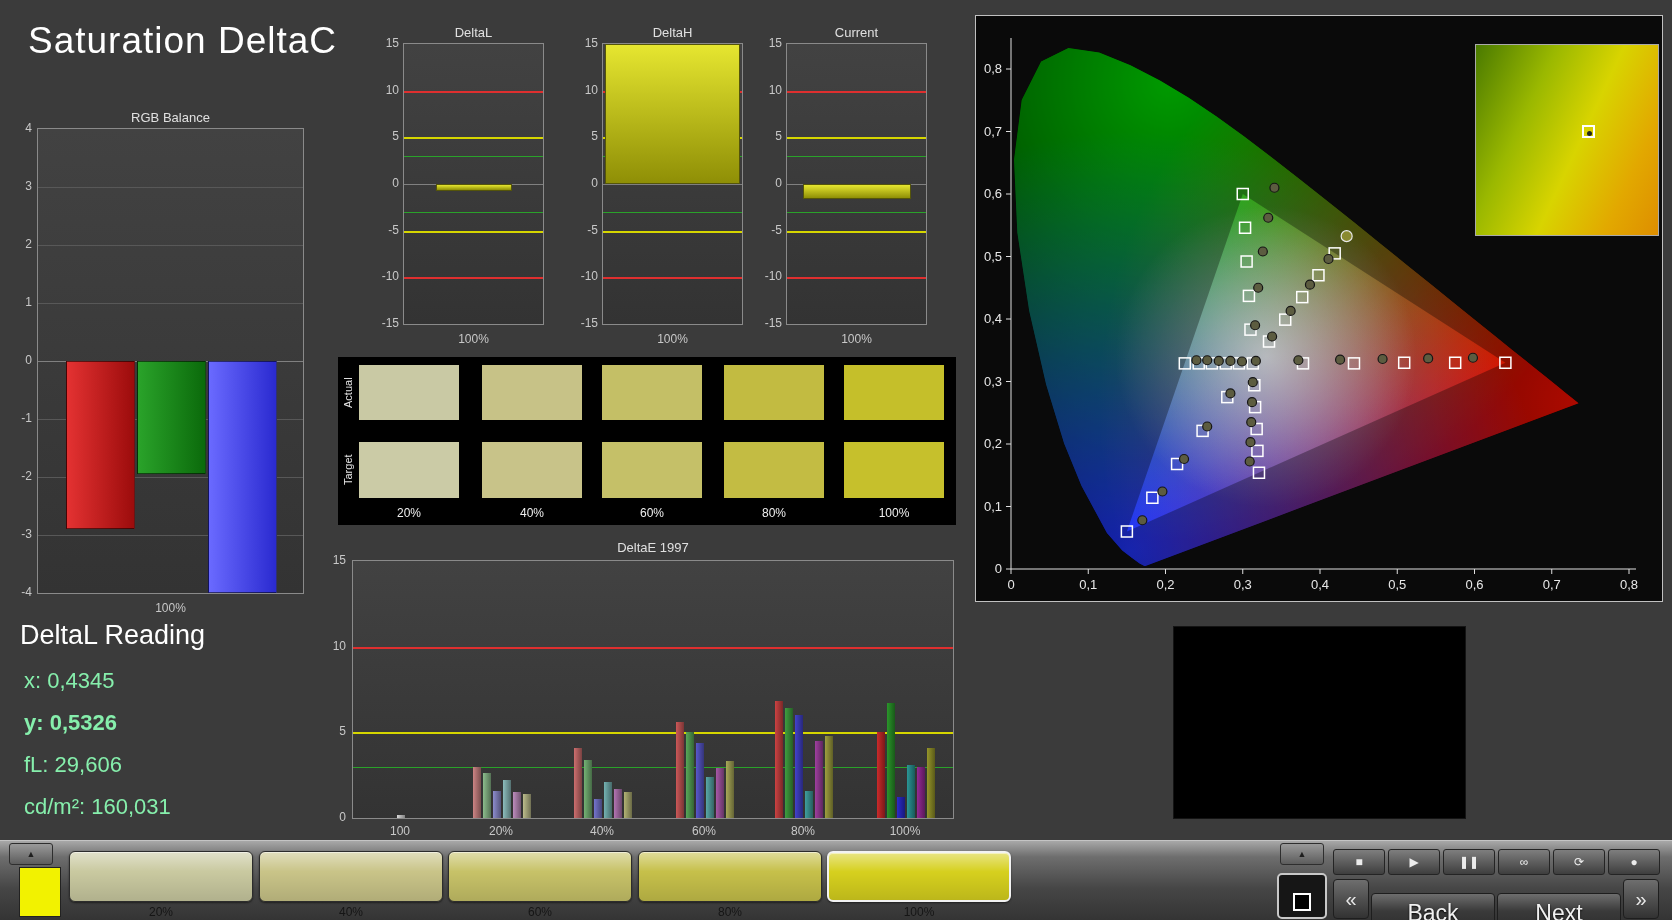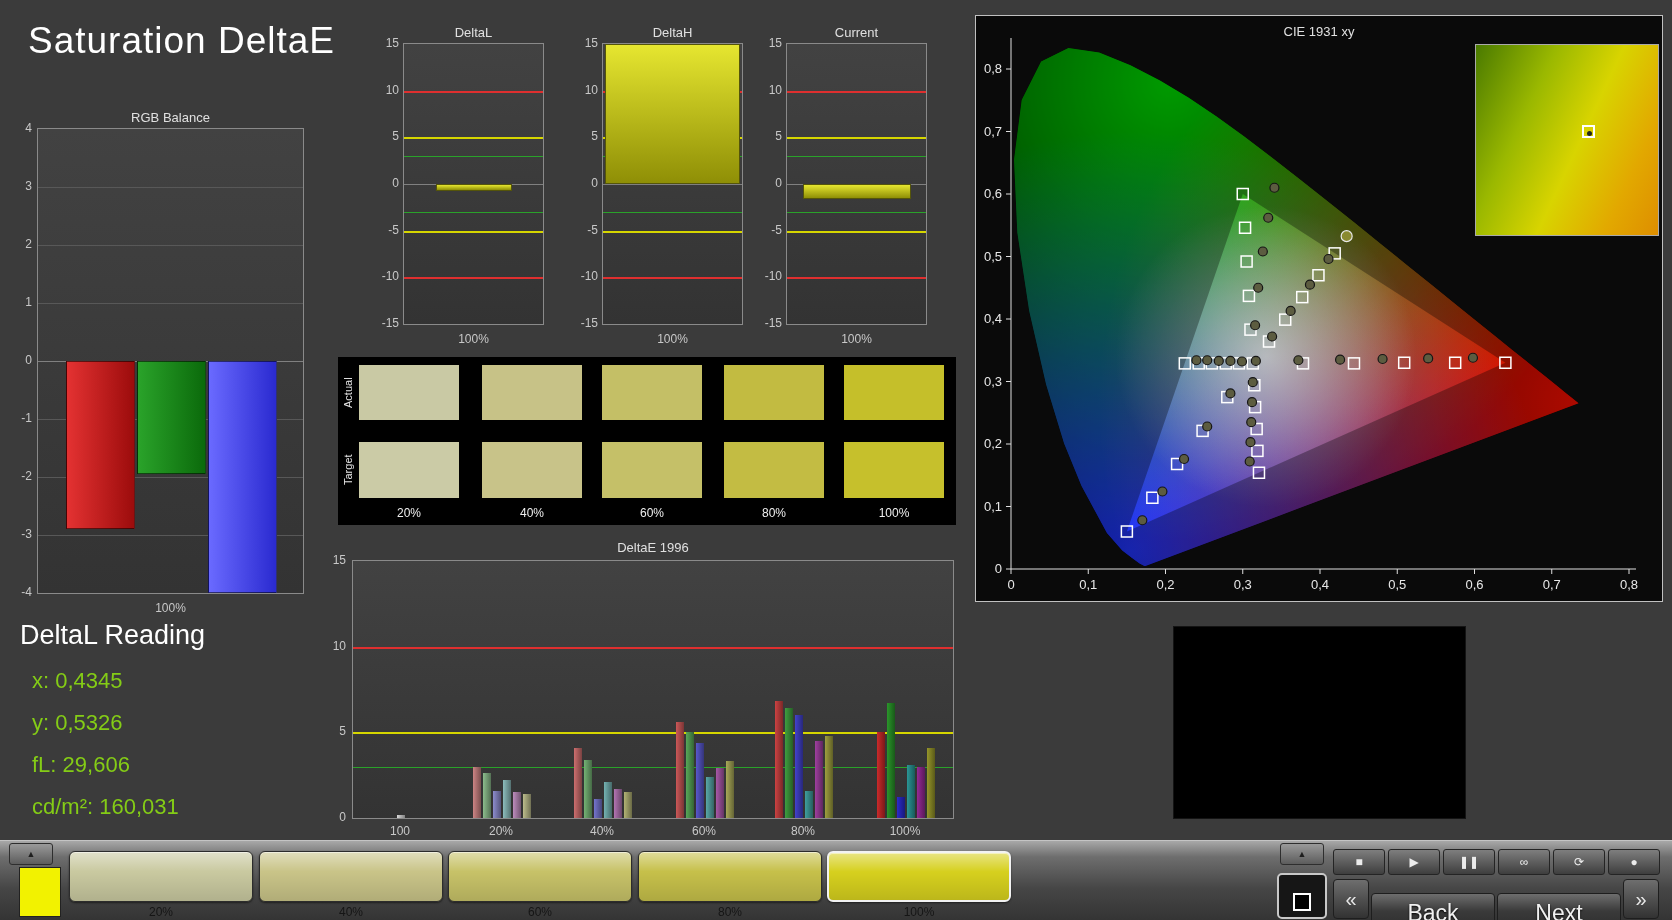--- a/index.html
+++ b/index.html
@@ -21,21 +21,21 @@
   #swatch-panel{position:absolute;left:338px;top:357px;width:618px;height:168px;background:#000;}
   #cie-panel{position:absolute;left:975px;top:15px;width:688px;height:587px;background:#0a0a0a;border:1px solid #c0c0c0;}
   #cie-svg{display:block;position:absolute;left:0;top:0;isolation:isolate;}
   #cie-title{left:0;top:8px;width:100%;}
   #cie-inset{position:absolute;left:499px;top:28px;width:184px;height:192px;border:1px solid #aaaaaa;
     background:linear-gradient(115deg,#4a7a00 0%,#9ab800 30%,#d8d400 55%,#e2a800 80%,#de8e00 100%);}
   #inset-marker{position:absolute;left:58%;top:42%;width:13px;height:13px;border:2px solid #ffffff;}
   #inset-marker .dot{position:absolute;left:3px;top:4px;width:5px;height:5px;border-radius:50%;background:#22281e;}
   #preview{position:absolute;left:1173px;top:626px;width:293px;height:193px;background:#000;border:1px solid #141414;}
   #reading-title{position:absolute;left:20px;top:620px;font-size:27px;color:#ffffff;}
-  .reading-line{position:absolute;left:32px;font-size:22px;color:#84cc16;}
+  .reading-line{position:absolute;left:24px;font-size:22px;color:#86efac;}
   #toolbar{position:absolute;left:0;top:840px;width:1672px;height:80px;
     background:linear-gradient(180deg,#a8a8a8,#6e6e6e 20%,#464646 60%,#343434);border-top:1px solid #c4c4c4;}
   .arrow-btn{position:absolute;top:2px;width:44px;height:22px;background:linear-gradient(180deg,#9a9a9a,#5c5c5c);
     border:1px solid #2e2e2e;border-radius:3px;color:#1e1e1e;font-size:9px;line-height:18px;text-align:center;cursor:pointer;}
   #current-swatch{position:absolute;left:19px;top:26px;width:42px;height:50px;border:1px solid #222;}
   .swatch-btn{position:absolute;top:10px;width:184px;height:51px;border:1px solid #2c2c2c;border-radius:6px;cursor:pointer;
     box-shadow:inset 0 1px 0 rgba(255,255,255,.5),0 1px 2px rgba(0,0,0,.5);}
   .swatch-btn.selected{border:2px solid #f2f2f2;}
   .swatch-label{position:absolute;top:64px;width:184px;text-align:center;font-size:12px;color:#151515;}
   .transport-btn{position:absolute;top:8px;width:52px;height:26px;background:linear-gradient(180deg,#7e7e7e,#3e3e3e);
@@ -43,21 +43,21 @@
   #big-stop{position:absolute;left:1277px;top:32px;width:50px;height:46px;background:#161616;border:2px solid #c8c8c8;border-radius:5px;cursor:pointer;}
   .bs-icon{display:block;margin:11px auto 0;width:18px;height:18px;border:2px solid #ffffff;background:#000;}
   .nav-chevron{position:absolute;top:38px;width:36px;height:40px;background:linear-gradient(180deg,#6e6e6e,#323232);
     border:1px solid #1e1e1e;border-radius:4px;color:#e8e8e8;font-size:20px;cursor:pointer;padding:0;}
   .nav-btn{position:absolute;top:38px;width:124px;height:40px;background:linear-gradient(180deg,#6e6e6e,#3a3a3a 45%,#2b2b2b);
     border:1px solid #1e1e1e;border-radius:4px;color:#f0f0f0;font-size:23px;cursor:pointer;text-shadow:0 1px 2px #000;padding:0;margin-top:14px;}
 </style>
 </head>
 <body>
 
-<div id="page-title">Saturation DeltaE</div>
+<div id="page-title">Saturation DeltaC</div>
 
 <div class="chart-title" style="left:37px;top:110px;width:267px;">RGB Balance</div>
 <div id="rgb-plot" class="plot" style="left:37px;top:128px;width:267px;height:466px;">
     <div class="gridline" style="top: 58px;"></div>
     <div class="gridline" style="top: 116px;"></div>
     <div class="gridline" style="top: 174px;"></div>
     <div class="gridline zero-line" style="top: 232px;"></div>
     <div class="gridline" style="top: 290px;"></div>
     <div class="gridline" style="top: 348px;"></div>
     <div class="gridline" style="top: 406px;"></div>
@@ -151,21 +151,21 @@
     <div style="position: absolute; left: 264px; top: 85px; width: 100px; height: 56px; background: rgb(197, 192, 104);"></div>
     <div style="position: absolute; left: 386px; top: 85px; width: 100px; height: 56px; background: rgb(195, 188, 67);"></div>
     <div style="position: absolute; left: 506px; top: 85px; width: 100px; height: 56px; background: rgb(198, 192, 44);"></div>
     <div class="xlabel" style="left: 21px; top: 149px; width: 100px; color: rgb(238, 238, 238);">20%</div>
     <div class="xlabel" style="left: 144px; top: 149px; width: 100px; color: rgb(238, 238, 238);">40%</div>
     <div class="xlabel" style="left: 264px; top: 149px; width: 100px; color: rgb(238, 238, 238);">60%</div>
     <div class="xlabel" style="left: 386px; top: 149px; width: 100px; color: rgb(238, 238, 238);">80%</div>
     <div class="xlabel" style="left: 506px; top: 149px; width: 100px; color: rgb(238, 238, 238);">100%</div>
   </div>
 
-<div class="chart-title" style="left:352px;top:540px;width:602px;">DeltaE 1996</div>
+<div class="chart-title" style="left:352px;top:540px;width:602px;">DeltaE 1997</div>
 <div id="de-plot" class="plot" style="left:352px;top:560px;width:602px;height:259px;">
     <div class="limit-green" style="top: 205.6px;"></div>
     <div class="limit-yellow" style="top: 171.333px;"></div>
     <div class="limit-red" style="top: 85.6667px;"></div>
     <div class="bar" style="left: 44px; width: 8px; top: 253.573px; height: 3.42667px; background: linear-gradient(90deg, rgb(216, 216, 216), rgb(130, 130, 130));"></div>
     <div class="bar" style="left: 120px; width: 8px; top: 205.6px; height: 51.4px; background: linear-gradient(90deg, rgb(204, 132, 132), rgb(122, 79, 79));"></div>
     <div class="bar" style="left: 130px; width: 8px; top: 212.453px; height: 44.5467px; background: linear-gradient(90deg, rgb(140, 188, 140), rgb(84, 113, 84));"></div>
     <div class="bar" style="left: 140px; width: 8px; top: 229.587px; height: 27.4133px; background: linear-gradient(90deg, rgb(140, 140, 204), rgb(84, 84, 122));"></div>
     <div class="bar" style="left: 150px; width: 8px; top: 219.307px; height: 37.6933px; background: linear-gradient(90deg, rgb(140, 188, 188), rgb(84, 113, 113));"></div>
     <div class="bar" style="left: 160px; width: 8px; top: 231.3px; height: 25.7px; background: linear-gradient(90deg, rgb(188, 140, 188), rgb(113, 84, 113));"></div>
@@ -328,31 +328,30 @@
       <circle cx="276.02" cy="386.125" r="4.5" fill="#5c5c40" stroke="#161616" stroke-width="1.2"></circle>
       <circle cx="275.2475" cy="406.125" r="4.5" fill="#5c5c40" stroke="#161616" stroke-width="1.2"></circle>
       <circle cx="274.475" cy="426.125" r="4.5" fill="#5c5c40" stroke="#161616" stroke-width="1.2"></circle>
       <circle cx="273.7025" cy="445.5" r="4.5" fill="#5c5c40" stroke="#161616" stroke-width="1.2"></circle>
       <circle cx="296.105" cy="320.5" r="4.5" fill="#5c5c40" stroke="#161616" stroke-width="1.2"></circle>
       <circle cx="314.645" cy="294.875" r="4.5" fill="#5c5c40" stroke="#161616" stroke-width="1.2"></circle>
       <circle cx="333.9575" cy="268.625" r="4.5" fill="#5c5c40" stroke="#161616" stroke-width="1.2"></circle>
       <circle cx="352.4975" cy="243" r="4.5" fill="#5c5c40" stroke="#161616" stroke-width="1.2"></circle>
       <circle cx="370.65125" cy="220.125" r="5.5" fill="#8a8a30" stroke="#e8e8e8" stroke-width="1.2"></circle>
     </svg>
-  <div id="cie-title" class="chart-title">CIE 1931 xy</div>
   <div id="cie-inset">
     <div id="inset-marker">
         <div class="dot"></div>
       </div>
   </div>
 </div>
 
 <div id="reading-title">DeltaL Reading</div>
 <div class="reading-line" style="top:668px;">x: 0,4345</div>
-<div class="reading-line" style="top:710px;">y: 0,5326</div>
+<div class="reading-line" style="top:710px;font-weight:bold;">y: 0,5326</div>
 <div class="reading-line" style="top:752px;">fL: 29,606</div>
 <div class="reading-line" style="top:794px;">cd/m²: 160,031</div>
 
 <div id="preview"></div>
 
 <div id="toolbar">
   <button class="arrow-btn" style="left:9px;"><span>▲</span></button>
   <div id="current-swatch" style="background: rgb(242, 242, 0);"></div>
   <div id="swatch-strip" class="abs" style="left:0;top:0;">
       <button class="swatch-btn" style="left: 69px; background: linear-gradient(rgba(255, 255, 255, 0.45), rgba(255, 255, 255, 0) 40%, rgba(0, 0, 0, 0.12)), rgb(201, 201, 160);"></button>

